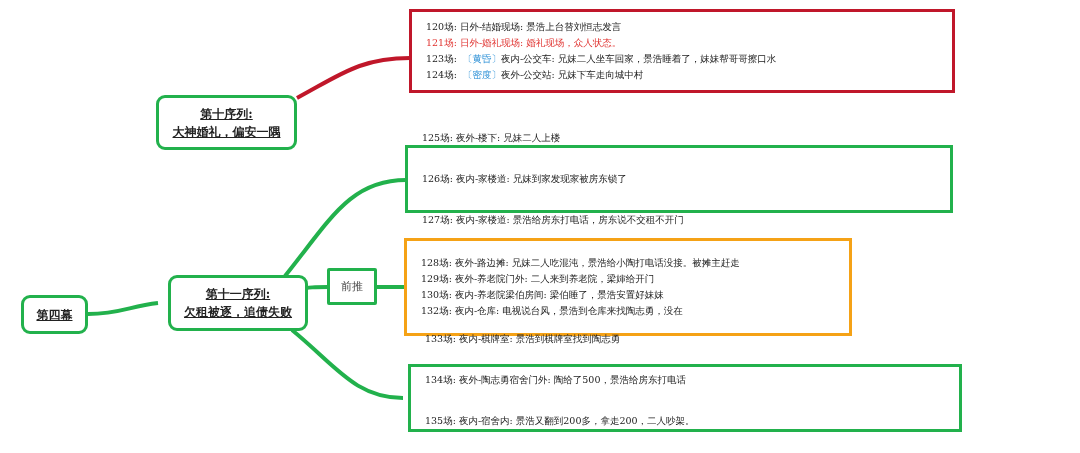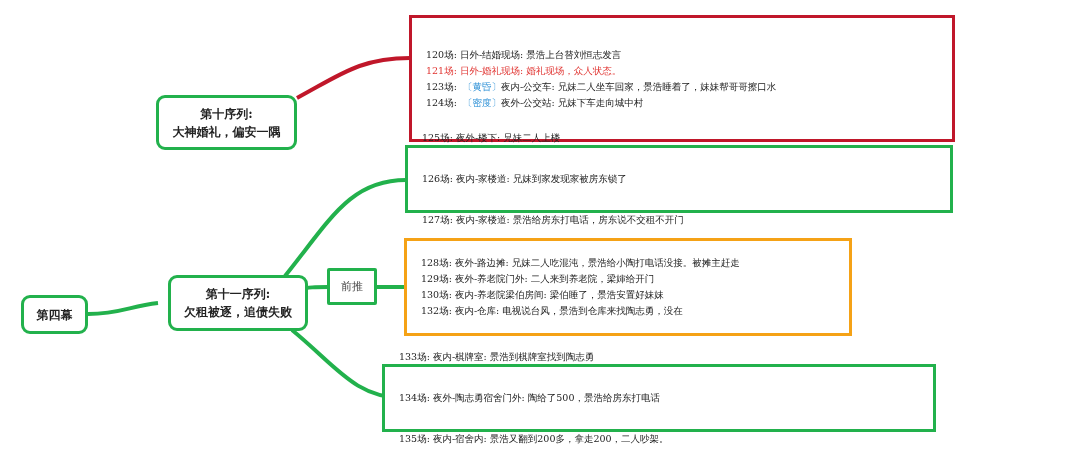--- a/index.html
+++ b/index.html
@@ -2,21 +2,21 @@
 <html><head>
 <meta charset="utf-8">
 <style>
   html, body { margin:0; padding:0; background:#ffffff; }
   body { width:1080px; height:453px; position:relative; overflow:hidden;
          font-family:"DejaVu Serif","Liberation Serif",serif; color:#222; }
   svg.links { position:absolute; left:0; top:0; width:1080px; height:453px; }
   .node { position:absolute; box-sizing:border-box; background:#fff;
           display:flex; align-items:center; justify-content:center; text-align:center;
           font-weight:bold; font-size:12px; line-height:18px; color:#222; }
-  .node.round { border:3px solid #22b14c; border-radius:9px; }
+  .node.round { border:3px solid #22b14c; border-radius:9px;text-decoration:underline; }
   .node.square { border:3px solid #22b14c; border-radius:2px; font-weight:normal; font-size:11px; color:#444; }
   .node .lines { display:flex; flex-direction:column; }
   .box { position:absolute; box-sizing:border-box; background:#fff; border:3px solid;
          padding:0 0 0 14px; display:flex; flex-direction:column; justify-content:center;
          font-size:9.5px; line-height:16px; color:#222; white-space:nowrap; }
   .box.red { border-color:#c0172a; }
   .box.green { border-color:#22b14c;gap:25px; }
   .box.orange { border-color:#f5a216; }
   .scene.red-text, .scene.red-text span { color:#e0322f; }
   .tag { color:#2a8fd6; }
@@ -55,21 +55,21 @@
   <div class="lines">
     <span>第十一序列:</span>
     <span>欠租被逐，追债失败</span>
   </div>
 </div>
 
 <div class="node square" style="left:327px; top:268px; width:50px; height:37px;">
   <span>前推</span>
 </div>
 
-<div class="box red" style="left:409px; top:15px; width:546px; height:127px;">
+<div class="box red" style="left:409px; top:9px; width:546px; height:84px;">
   <div class="scene">
     <span>120场:</span>&nbsp;<span>日外-结婚现场:</span>&nbsp;<span>景浩上台替刘恒志发言</span>
   </div>
   <div class="scene red-text">
     <span>121场:</span>&nbsp;<span>日外-婚礼现场:</span>&nbsp;<span>婚礼现场，众人状态。</span>
   </div>
   <div class="scene">
     <span>123场:</span>&nbsp;&nbsp;<span class="tag">〔黄昏〕</span><span>夜内-公交车:</span>&nbsp;<span>兄妹二人坐车回家，景浩睡着了，妹妹帮哥哥擦口水</span>
   </div>
   <div class="scene">
@@ -97,21 +97,21 @@
     <span>129场:</span>&nbsp;<span>夜外-养老院门外:</span>&nbsp;<span>二人来到养老院，梁婶给开门</span>
   </div>
   <div class="scene">
     <span>130场:</span>&nbsp;<span>夜内-养老院梁伯房间:</span>&nbsp;<span>梁伯睡了，景浩安置好妹妹</span>
   </div>
   <div class="scene">
     <span>132场:</span>&nbsp;<span>夜内-仓库:</span>&nbsp;<span>电视说台风，景浩到仓库来找陶志勇，没在</span>
   </div>
 </div>
 
-<div class="box green" style="left:382px; top:364px; width:554px; height:68px;">
+<div class="box green" style="left:408px; top:364px; width:554px; height:68px;justify-content:flex-end;">
   <div class="scene">
     <span>133场:</span>&nbsp;<span>夜内-棋牌室:</span>&nbsp;<span>景浩到棋牌室找到陶志勇</span>
   </div>
   <div class="scene">
     <span>134场:</span>&nbsp;<span>夜外-陶志勇宿舍门外:</span>&nbsp;<span>陶给了500，景浩给房东打电话</span>
   </div>
   <div class="scene">
     <span>135场:</span>&nbsp;<span>夜内-宿舍内:</span>&nbsp;<span>景浩又翻到200多，拿走200，二人吵架。</span>
   </div>
 </div>

